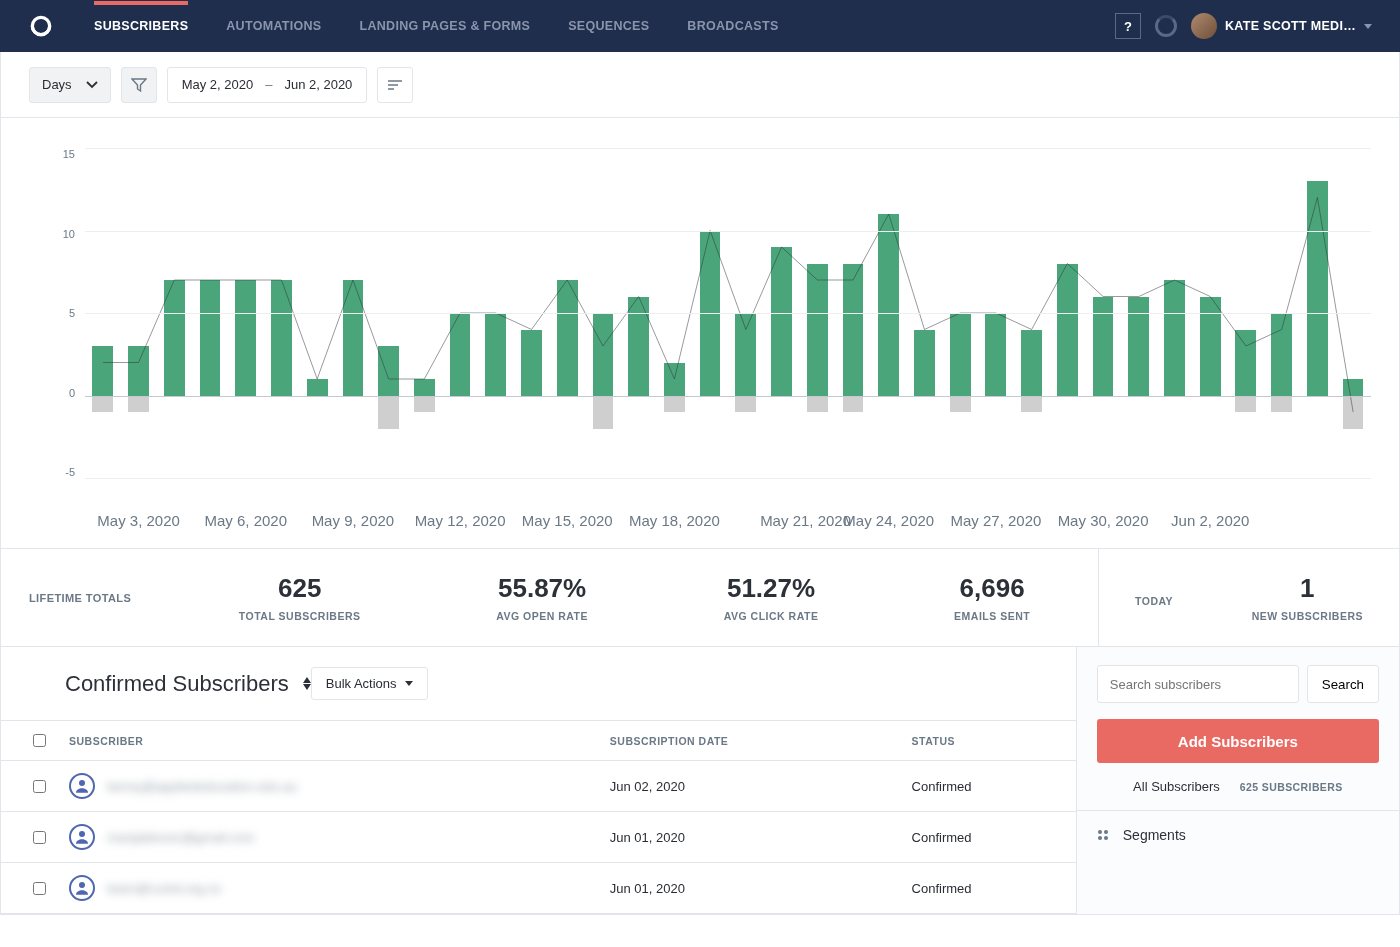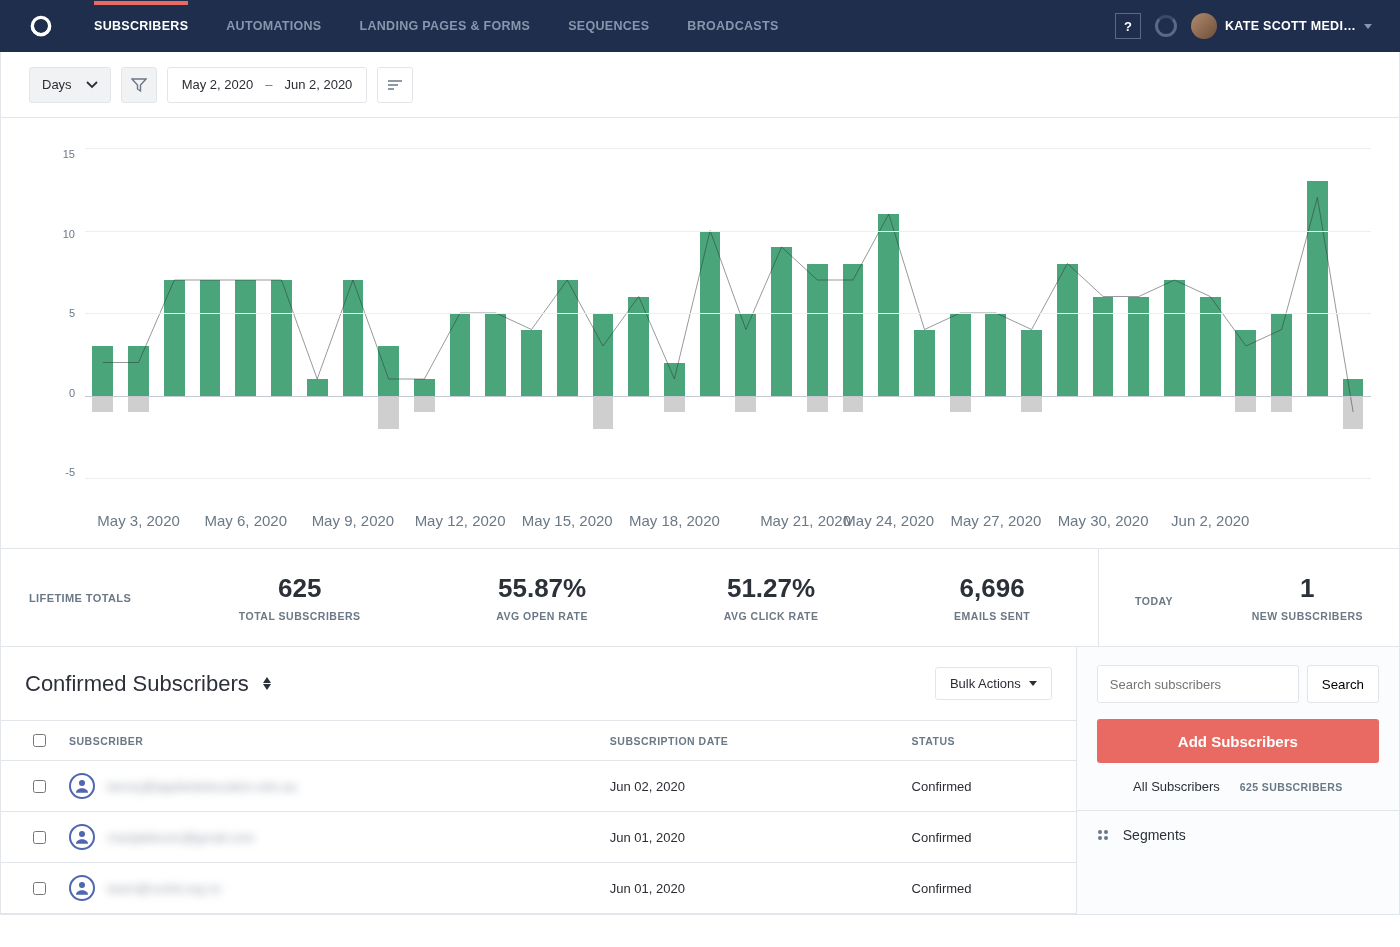--- a/index.html
+++ b/index.html
@@ -67,21 +67,21 @@
   .totals-left{flex:0 0 170px;display:flex;align-items:center;padding-left:28px;color:var(--muted);font-size:11px;font-weight:700;letter-spacing:.4px;text-transform:uppercase;}
   .totals-metrics{flex:1;display:flex;justify-content:space-around;padding:24px 0;border-right:1px solid var(--border);}
   .metric{text-align:center;}
   .metric .val{font-size:26px;font-weight:700;color:#2c3038;}
   .metric .lbl{font-size:10.5px;color:var(--muted);font-weight:700;letter-spacing:.5px;text-transform:uppercase;margin-top:6px;}
   .today-box{flex:0 0 300px;display:flex;align-items:center;justify-content:space-between;padding:0 36px;}
 
   
   .lower{display:flex;}
   .list-panel{flex:1;border-right:1px solid var(--border);}
-  .list-header{display:flex;align-items:center;justify-content:space-between;padding:20px 24px;}
+  .list-header{display:flex;align-items:center;justify-content:flex-start;padding:20px 24px;margin-left:40px;}
   .list-title{display:flex;align-items:center;gap:14px;font-size:22px;color:#2c3038;}
   .sort-arrows{display:flex;flex-direction:column;gap:1px;}
   .tri-up{border-left:4px solid transparent;border-right:4px solid transparent;border-bottom:6px solid #2c3038;}
   .tri-dn{border-left:4px solid transparent;border-right:4px solid transparent;border-top:6px solid #2c3038;}
   .bulk-btn{border:1px solid var(--border);padding:8px 14px;border-radius:3px;display:flex;align-items:center;gap:8px;cursor:pointer;font-size:13px;}
 
   .tbl{width:100%;border-collapse:collapse;}
   .tbl th{font-size:10.5px;color:var(--muted);font-weight:700;letter-spacing:.5px;text-transform:uppercase;text-align:left;padding:10px 10px;border-top:1px solid var(--border);border-bottom:1px solid var(--border);}
   .tbl td{padding:12px 10px;border-bottom:1px solid var(--border);vertical-align:middle;}
   .tbl th:first-child,.tbl td:first-child{padding-left:28px;width:36px;}

